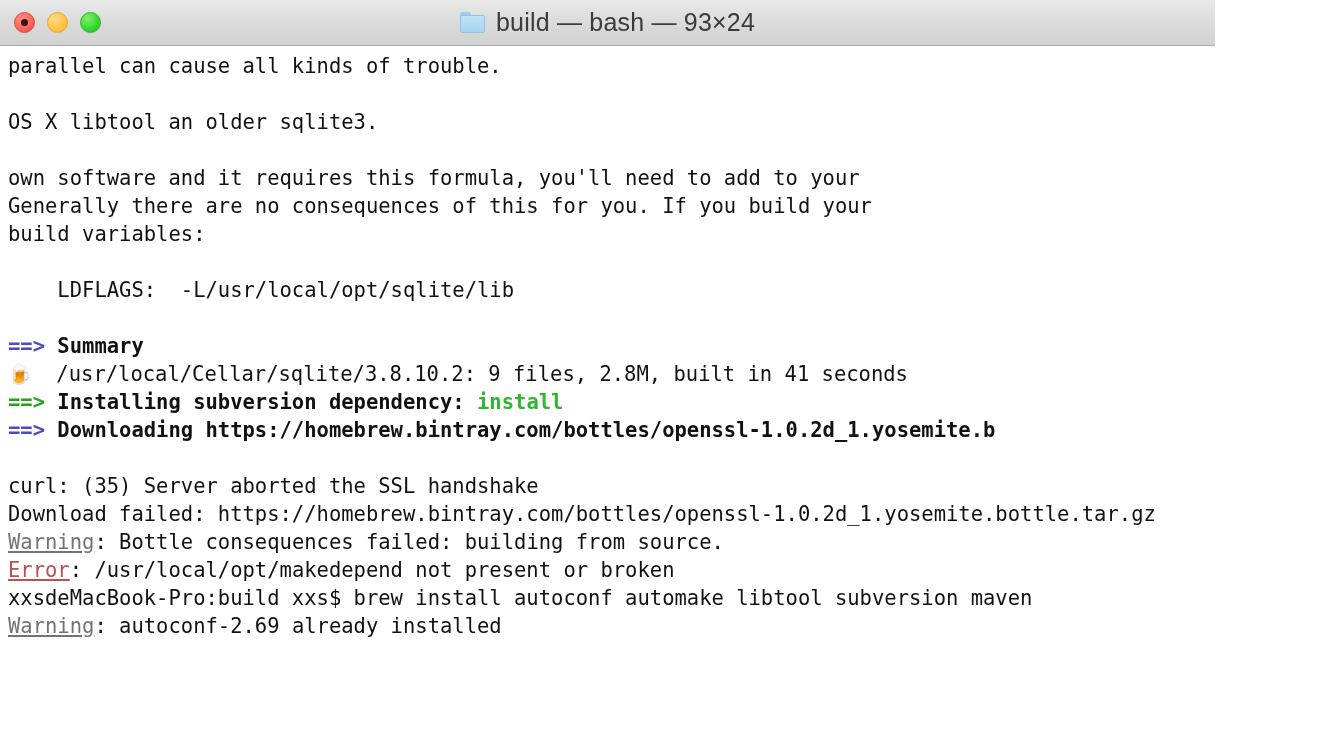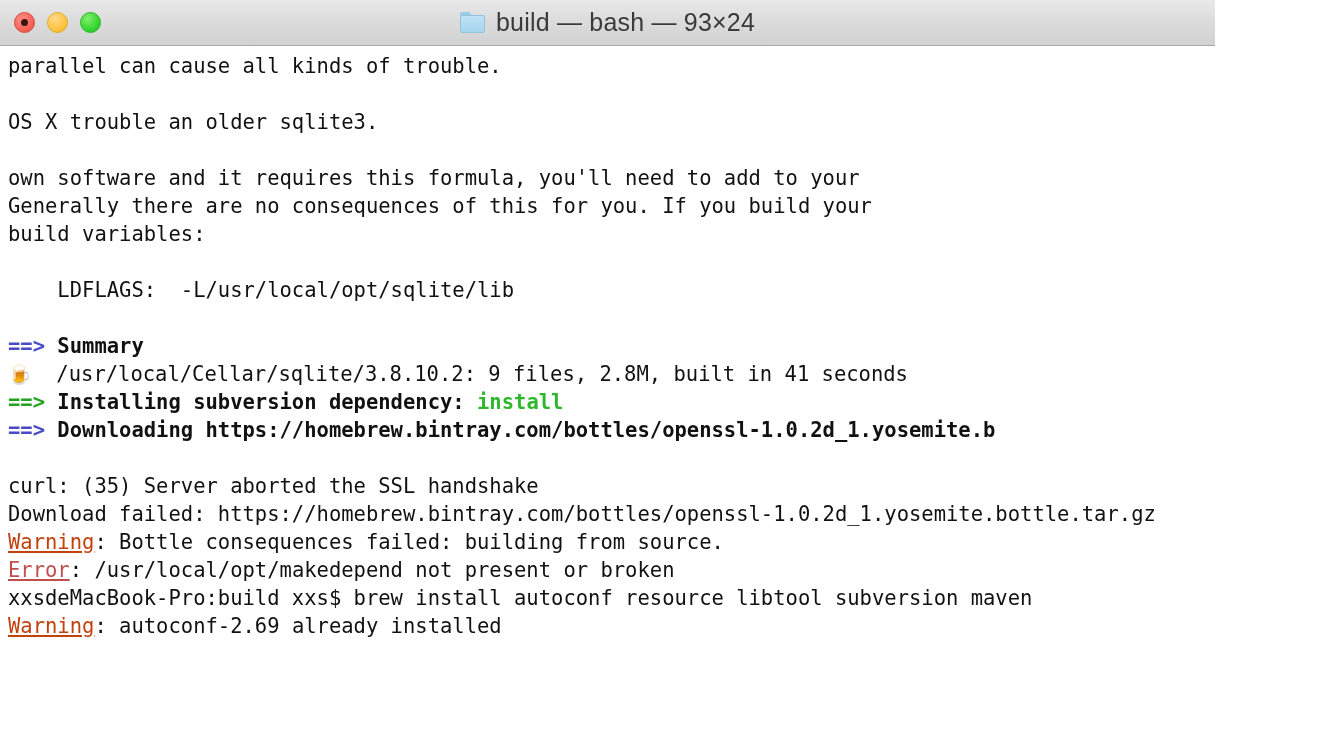--- a/index.html
+++ b/index.html
@@ -130,21 +130,21 @@
     height: 28px;
     color: #111111;
     white-space: pre;
     letter-spacing: 0px;
   }
   .b      { font-weight: bold; }
   .arrow  { color: #4a49c6; font-weight: bold; }
   .arrow-green { color: #24a321; font-weight: bold; }
   .green  { color: #2db82d; font-weight: bold; }
   .err    { color: #bf4f4c; text-decoration: underline; }
-  .warn   { color: #c2410c; text-decoration: underline; }
+  .warn   { color: #737373; text-decoration: underline; }
   .beer   { font-family: "DejaVu Sans", sans-serif; font-size: 19px; }
 </style>
 </head>
 <body>
 
 <div class="window">
 
   <div class="titlebar">
     <div class="traffic-lights">
       <div class="light light-close"></div>
@@ -157,35 +157,35 @@
           <span class="body"></span>
       </span>
       <span class="title-text">build — bash — 93×24</span>
     </div>
   </div>
 
   <div class="terminal">
     <div id="term-lines">
         <div class="term-line"><span>parallel can cause all kinds of trouble.</span></div>
         <div class="term-line">&nbsp;</div>
-        <div class="term-line"><span>OS X trouble an older sqlite3.</span></div>
+        <div class="term-line"><span>OS X libtool an older sqlite3.</span></div>
         <div class="term-line">&nbsp;</div>
         <div class="term-line"><span>own software and it requires this formula, you'll need to add to your</span></div>
         <div class="term-line"><span>Generally there are no consequences of this for you. If you build your</span></div>
         <div class="term-line"><span>build variables:</span></div>
         <div class="term-line">&nbsp;</div>
         <div class="term-line"><span>    LDFLAGS:  -L/usr/local/opt/sqlite/lib</span></div>
         <div class="term-line">&nbsp;</div>
         <div class="term-line"><span class="arrow">==&gt;</span><span class="b"> Summary</span></div>
         <div class="term-line"><span class="beer">🍺</span><span>  /usr/local/Cellar/sqlite/3.8.10.2: 9 files, 2.8M, built in 41 seconds</span></div>
         <div class="term-line"><span class="arrow-green">==&gt;</span><span class="b"> Installing subversion dependency: </span><span class="green">install</span></div>
         <div class="term-line"><span class="arrow">==&gt;</span><span class="b"> Downloading https://homebrew.bintray.com/bottles/openssl-1.0.2d_1.yosemite.b</span></div>
         <div class="term-line">&nbsp;</div>
         <div class="term-line"><span>curl: (35) Server aborted the SSL handshake</span></div>
         <div class="term-line"><span>Download failed: https://homebrew.bintray.com/bottles/openssl-1.0.2d_1.yosemite.bottle.tar.gz</span></div>
         <div class="term-line"><span class="warn">Warning</span><span>: Bottle consequences failed: building from source.</span></div>
         <div class="term-line"><span class="err">Error</span><span>: /usr/local/opt/makedepend not present or broken</span></div>
-        <div class="term-line"><span>xxsdeMacBook-Pro:build xxs$ brew install autoconf resource libtool subversion maven</span></div>
+        <div class="term-line"><span>xxsdeMacBook-Pro:build xxs$ brew install autoconf automake libtool subversion maven</span></div>
         <div class="term-line"><span class="warn">Warning</span><span>: autoconf-2.69 already installed</span></div>
       </div>
   </div>
 
 </div>
 
 </body></html>

